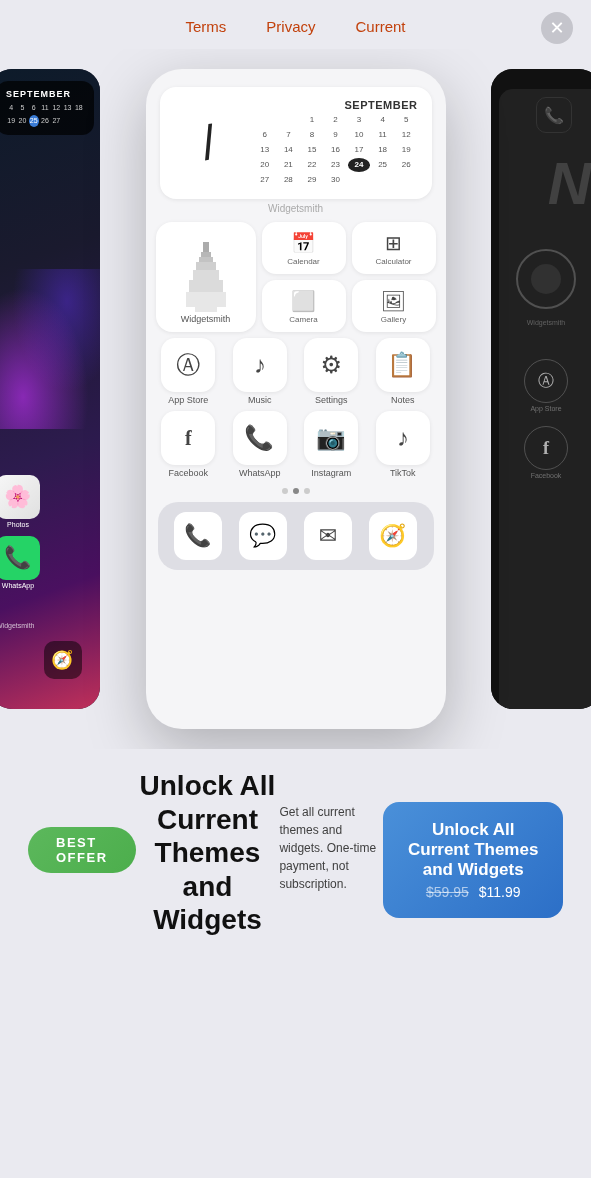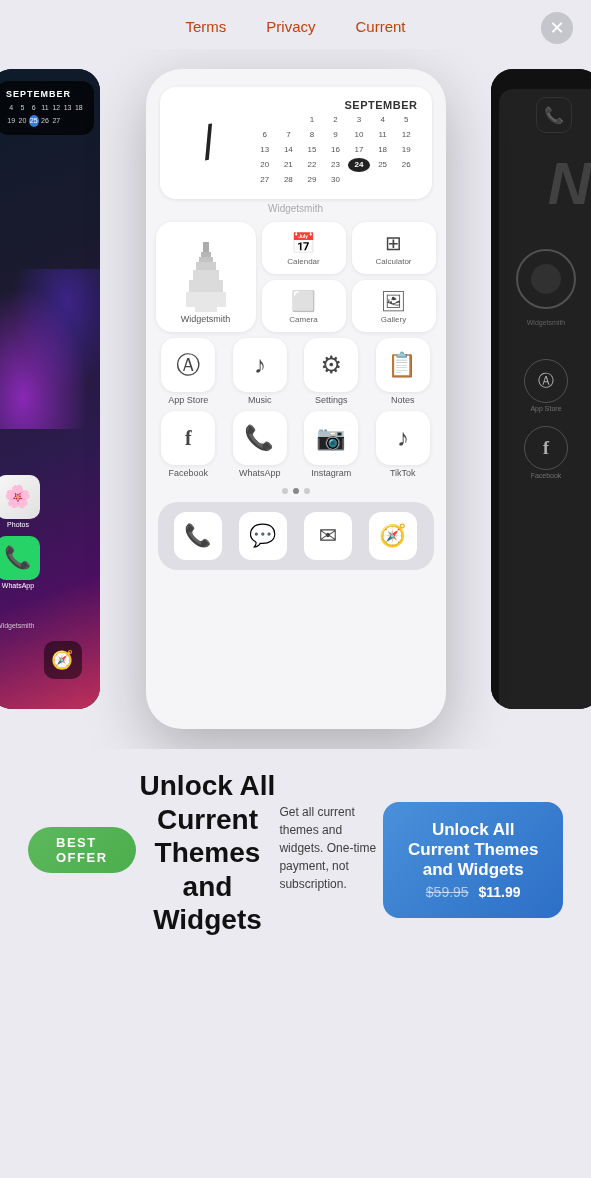--- a/index.html
+++ b/index.html
@@ -528,21 +528,21 @@
       font-size: 14px;
       color: rgba(255,255,255,0.9);
     }
     .price-old {
       text-decoration: line-through;
       color: rgba(255,255,255,0.6);
       text-align: center;
     }
     .price-new {
       color: #fff;
-      font-weight: 700;
+      font-weight: 400;
       margin-left: 6px;
     }
   </style>
 </head>
 <body>
 
 <div class="top-nav">
   <a>Terms</a>
   <a>Privacy</a>
   <a>Current</a>

